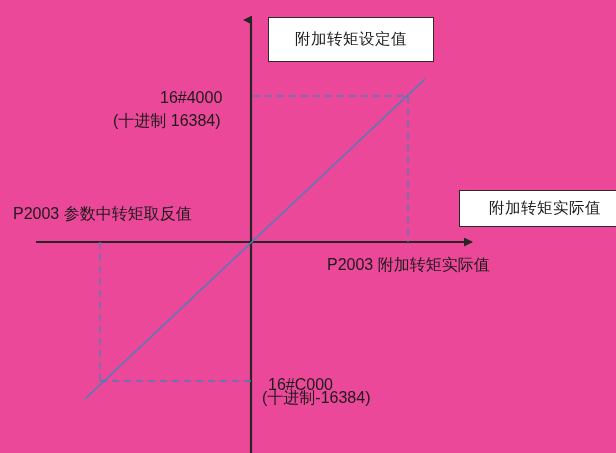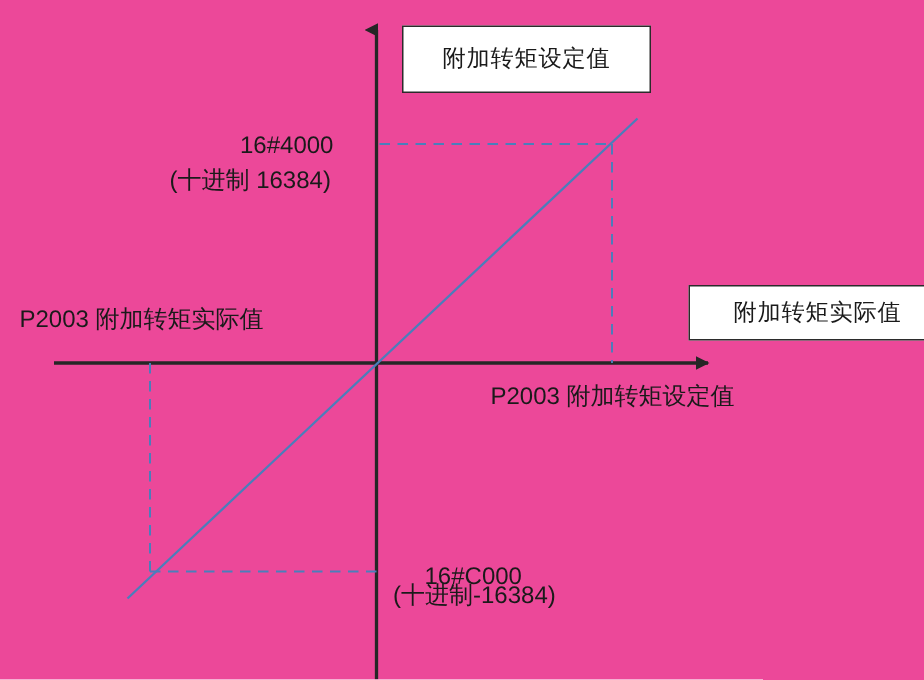--- a/index.html
+++ b/index.html
@@ -59,21 +59,21 @@
     left: 160px;
     top: 86px;
     text-align: right;
   }
   #label-pos-dec {
     left: 113px;
     top: 109px;
     text-align: right;
   }
   #label-neg-hex {
-    left: 283px;
+    left: 268px;
     top: 373px;
   }
   #label-neg-dec {
     left: 262px;
     top: 386px;
   }
   #label-negated-param {
     left: 13px;
     top: 202px;
   }
@@ -117,17 +117,17 @@
   <div class="boxed" id="box-x-axis-title">附加转矩实际值</div>
 
   <div class="label" id="label-pos-hex">16#4000</div>
 
   <div class="label" id="label-pos-dec">(十进制 16384)</div>
 
   <div class="label" id="label-neg-hex">16#C000</div>
 
   <div class="label" id="label-neg-dec">(十进制-16384)</div>
 
-  <div class="label" id="label-negated-param">P2003 附加转矩实际值</div>
+  <div class="label" id="label-negated-param">P2003 参数中转矩取反值</div>
 
-  <div class="label" id="label-param-value">P2003 附加转矩设定值</div>
+  <div class="label" id="label-param-value">P2003 附加转矩实际值</div>
 
 </div>
 
 </body></html>

